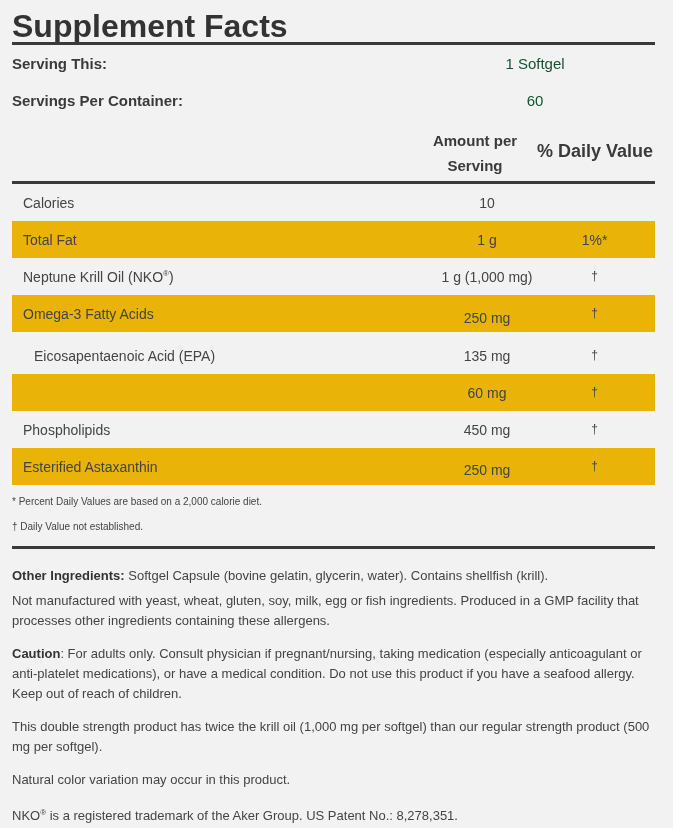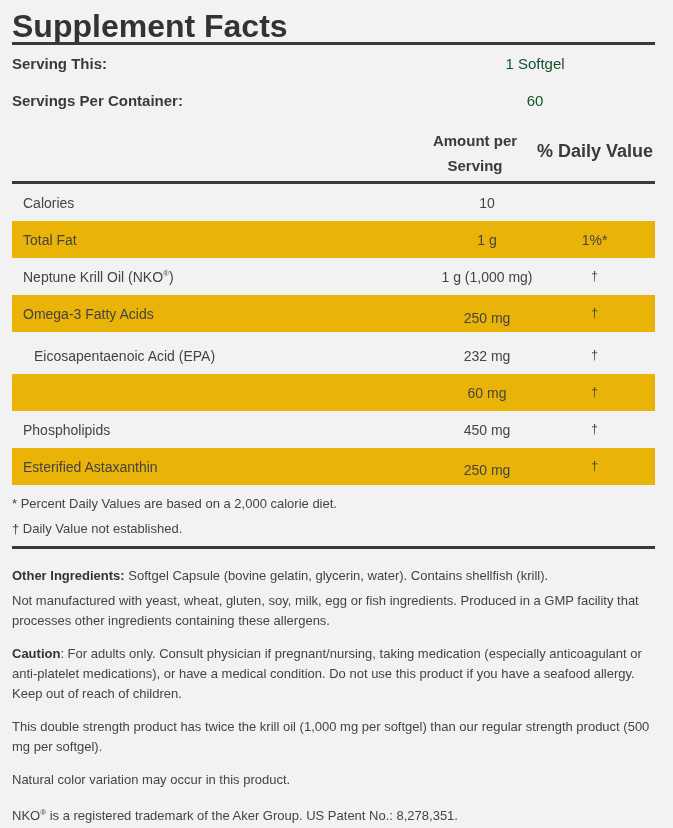--- a/index.html
+++ b/index.html
@@ -11,21 +11,21 @@
   .meta-row .val { position:absolute; left:455px; width:136px; text-align:center; color:#14532d; }
   .hdr-amt { position:absolute; left:420px; top:128px; width:110px; text-align:center; font-size:15px; font-weight:bold; line-height:25px; color:#3a3a3a; }
   .hdr-dv { position:absolute; left:535px; top:141px; width:120px; text-align:center; font-size:18px; font-weight:bold; color:#3a3a3a; }
   .row { position:absolute; left:12px; width:643px; height:37px; font-size:14px; color:#444; }
   .row.white { background:#eab308; }
   .row .name { position:absolute; left:11px; top:11px; }
   .row.indent .name { left:22px; }
   .row .amt { position:absolute; left:420px; width:110px; top:11px; text-align:center; }
   .row .dv { position:absolute; left:545px; width:75px; top:11px; text-align:center; font-size:12px; }
   sup { font-size:8px; }
-  .foot { position:absolute; left:12px; font-size:13px; color:#444; }
+  .foot { position:absolute; left:12px; font-size:10px; color:#444; }
   .para { position:absolute; left:12px; width:645px; font-size:13px; line-height:20px; color:#444; }
   .para b { color:#333;margin-top:43px; }
 </style>
 </head>
 <body>
 
 <div class="title">Supplement Facts</div>
 <div class="rule" style="top:42px;height:3px;"></div>
 
 <div class="meta-row" style="top:55px;">
@@ -56,21 +56,21 @@
   <span class="amt">1 g (1,000 mg)</span>
   <span class="dv">†</span>
 </div>
 <div class="row white" style="top:295px;">
   <span class="name" style="top:11px;">Omega-3 Fatty Acids</span>
   <span class="amt" style="top:15px;">250 mg</span>
   <span class="dv">†</span>
 </div>
 <div class="row indent" style="top:337px;">
   <span class="name">Eicosapentaenoic Acid (EPA)</span>
-  <span class="amt">232 mg</span>
+  <span class="amt">135 mg</span>
   <span class="dv">†</span>
 </div>
 <div class="row white indent" style="top:374px;">
   <span class="amt">60 mg</span>
   <span class="dv">†</span>
 </div>
 <div class="row" style="top:411px;">
   <span class="name">Phospholipids</span>
   <span class="amt">450 mg</span>
   <span class="dv">†</span>

